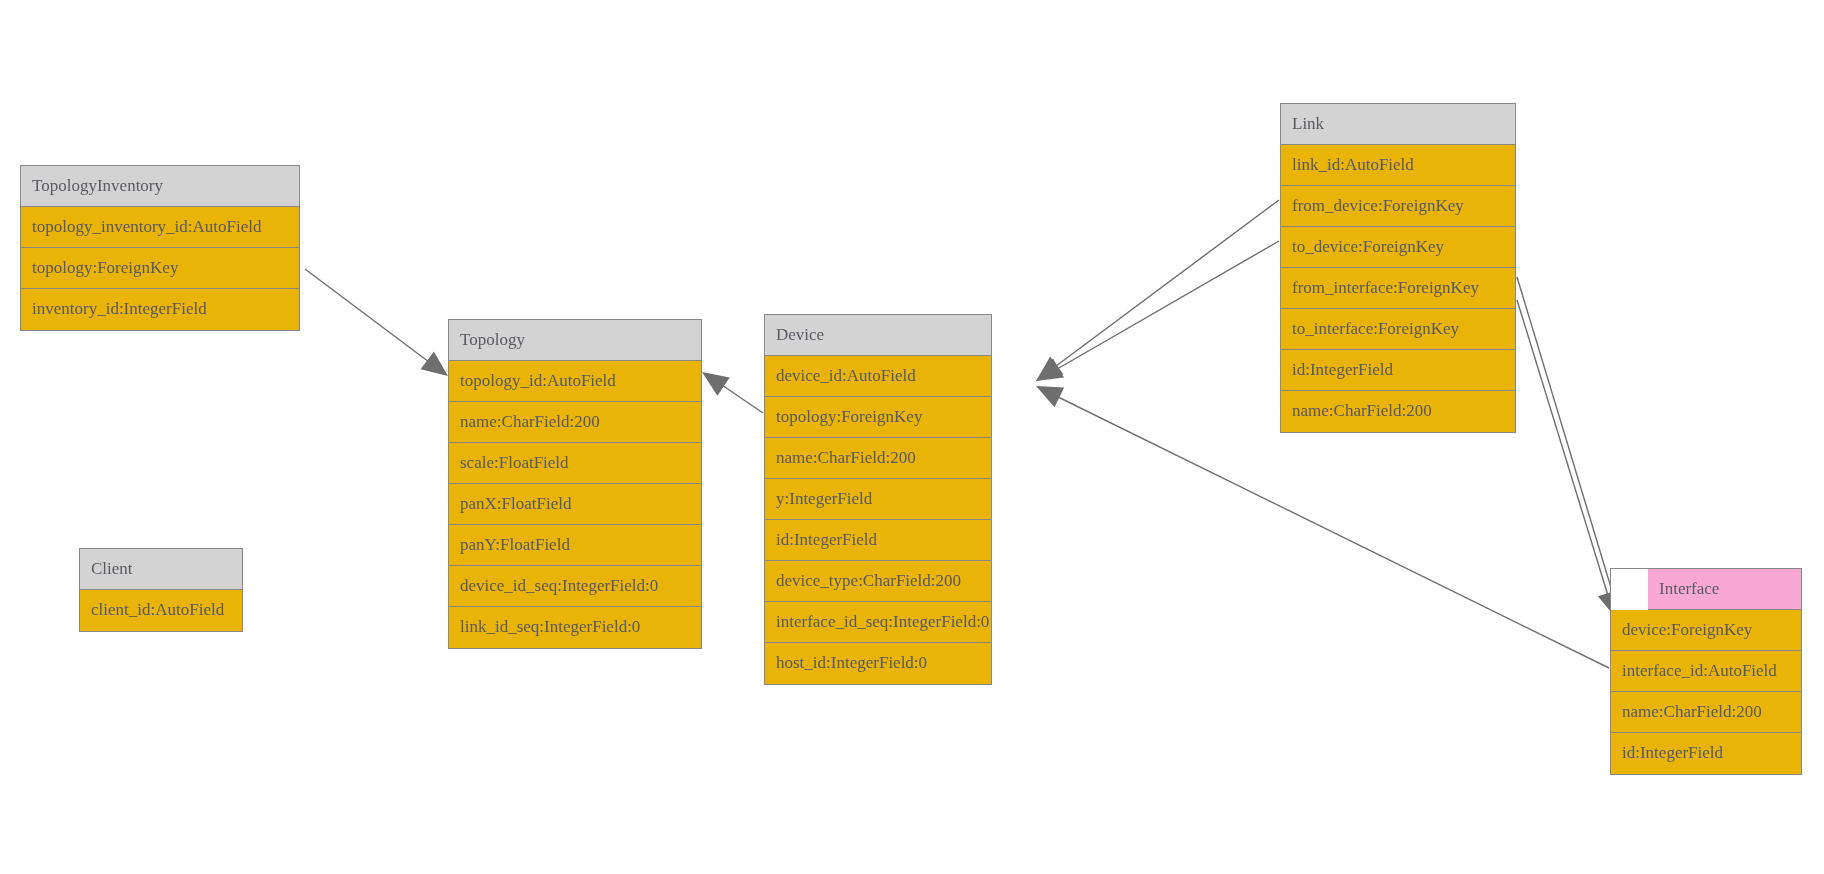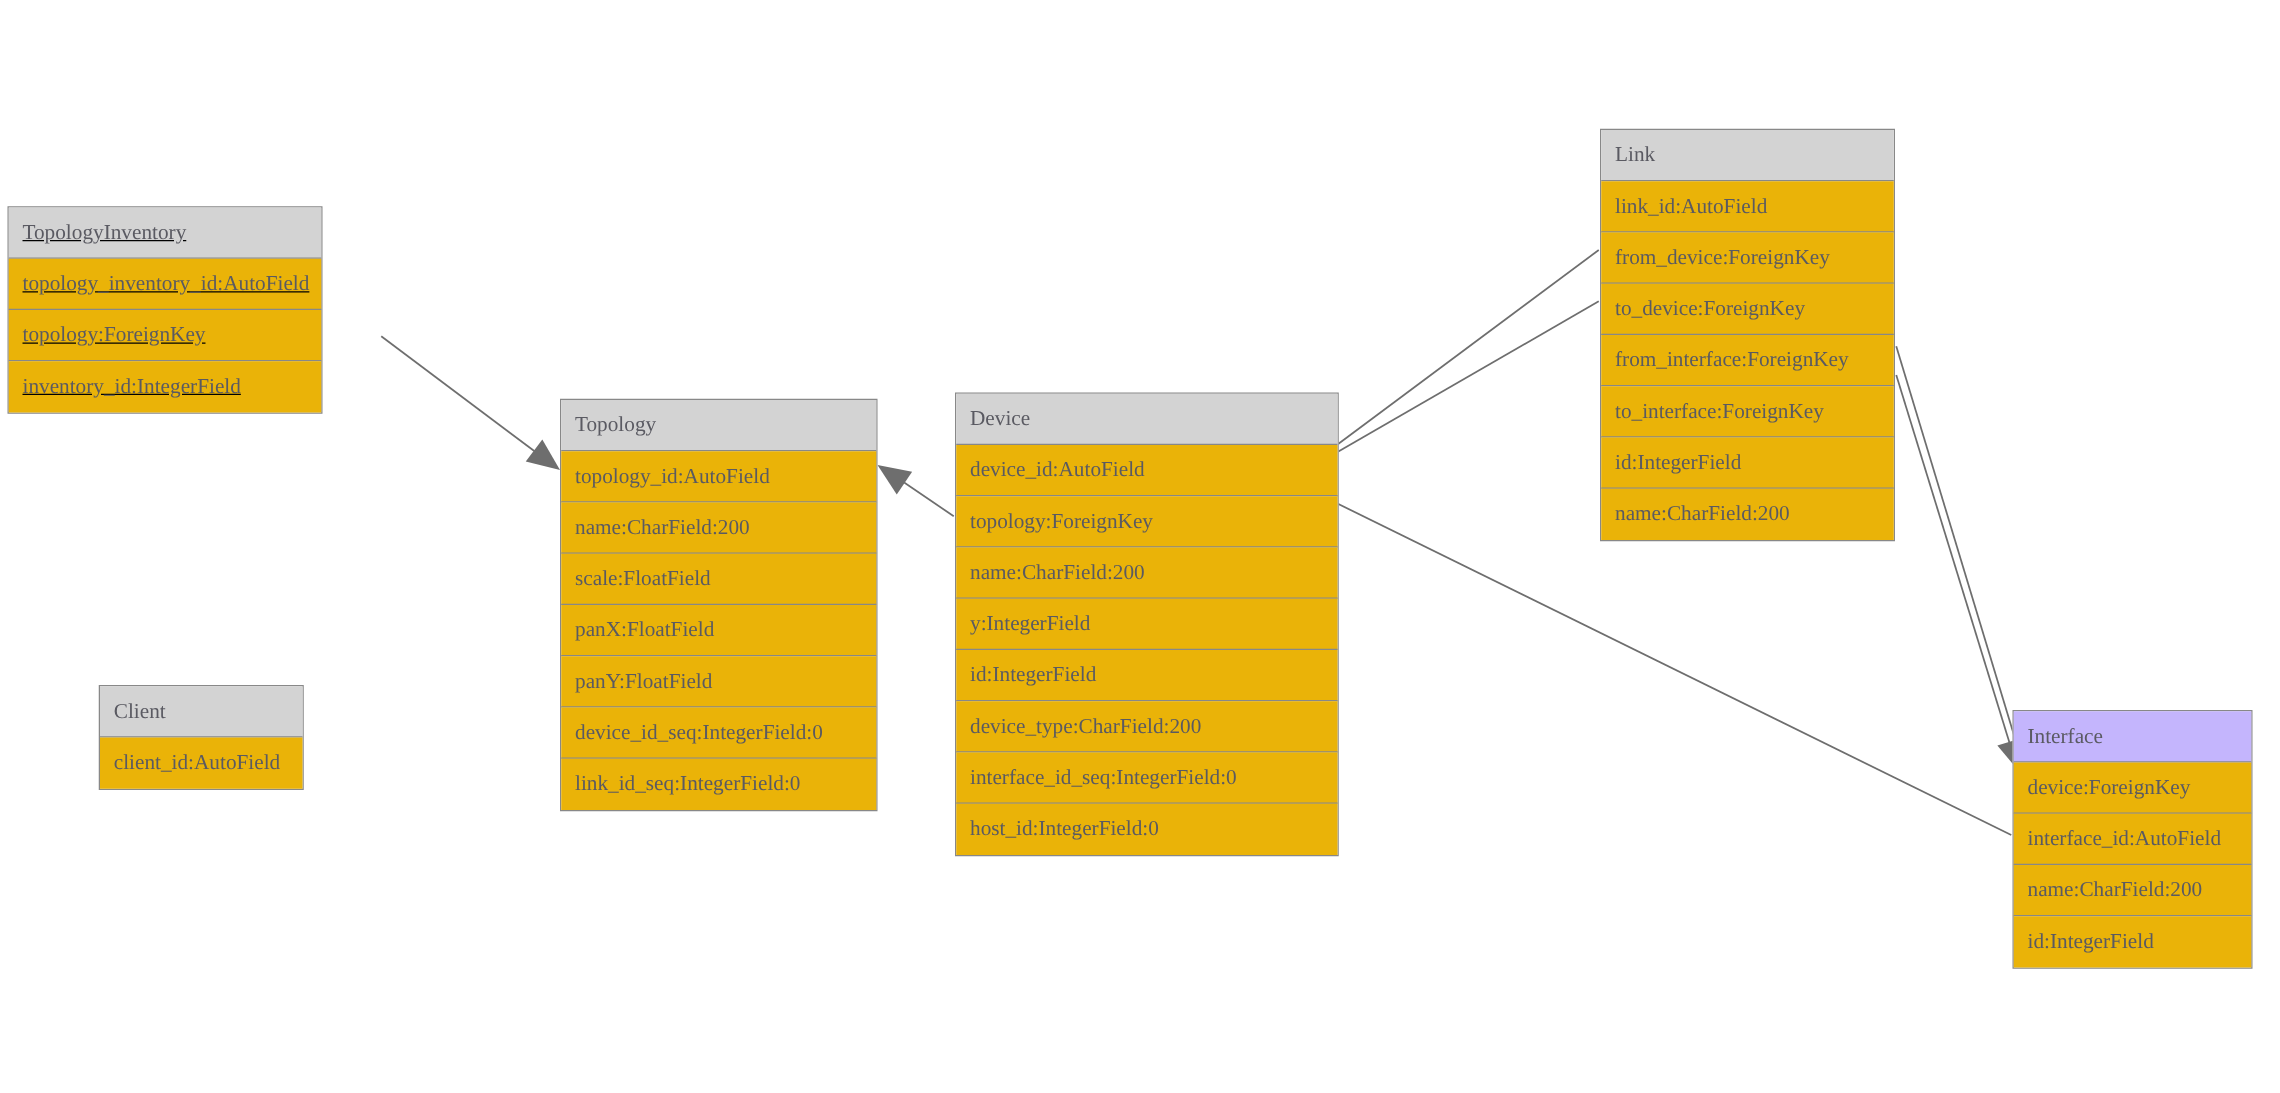--- a/index.html
+++ b/index.html
@@ -83,41 +83,41 @@
         <polygon points="0,0 -26,-11 -26,11" fill="#6e6e6e" transform="translate(702,372) rotate(214)"></polygon>
         <polygon points="0,0 -26,-11 -26,11" fill="#6e6e6e" transform="translate(1036,381) rotate(143)"></polygon>
         <polygon points="0,0 -26,-11 -26,11" fill="#6e6e6e" transform="translate(1036,381) rotate(150)"></polygon>
         <polygon points="0,0 -26,-11 -26,11" fill="#6e6e6e" transform="translate(1036,386) rotate(206)"></polygon>
         <polygon points="0,0 -26,-11 -26,11" fill="#6e6e6e" transform="translate(1621,620) rotate(73)"></polygon>
         <polygon points="0,0 -26,-11 -26,11" fill="#6e6e6e" transform="translate(1616,618) rotate(73)"></polygon>
       </g>
   </svg>
 
   <div id="entity-layer">
-      <div class="entity-box" style="left: 6px; top: 165px; width: 252px; border-color: rgb(136, 136, 136); text-decoration: underline;">
+      <div class="entity-box" style="left: 20px; top: 165px; width: 280px; border-color: rgb(136, 136, 136);">
         <div class="entity-header" style="background: rgb(211, 211, 211); color: rgb(90, 90, 98); border-bottom-color: rgb(136, 136, 136);">TopologyInventory</div>
         <div class="entity-field" style="color: rgb(90, 90, 98); border-bottom-color: rgb(136, 136, 136);">topology_inventory_id:AutoField</div>
         <div class="entity-field" style="color: rgb(90, 90, 98); border-bottom-color: rgb(136, 136, 136);">topology:ForeignKey</div>
         <div class="entity-field last-field" style="color: rgb(90, 90, 98); border-bottom-color: rgb(136, 136, 136);">inventory_id:IntegerField</div>
       </div>
       <div class="entity-box" style="left: 79px; top: 548px; width: 164px; border-color: rgb(136, 136, 136);">
         <div class="entity-header" style="background: rgb(211, 211, 211); color: rgb(90, 90, 98); border-bottom-color: rgb(136, 136, 136);">Client</div>
         <div class="entity-field last-field" style="color: rgb(90, 90, 98); border-bottom-color: rgb(136, 136, 136);">client_id:AutoField</div>
       </div>
       <div class="entity-box" style="left: 448px; top: 319px; width: 254px; border-color: rgb(136, 136, 136);">
         <div class="entity-header" style="background: rgb(211, 211, 211); color: rgb(90, 90, 98); border-bottom-color: rgb(136, 136, 136);">Topology</div>
         <div class="entity-field" style="color: rgb(90, 90, 98); border-bottom-color: rgb(136, 136, 136);">topology_id:AutoField</div>
         <div class="entity-field" style="color: rgb(90, 90, 98); border-bottom-color: rgb(136, 136, 136);">name:CharField:200</div>
         <div class="entity-field" style="color: rgb(90, 90, 98); border-bottom-color: rgb(136, 136, 136);">scale:FloatField</div>
         <div class="entity-field" style="color: rgb(90, 90, 98); border-bottom-color: rgb(136, 136, 136);">panX:FloatField</div>
         <div class="entity-field" style="color: rgb(90, 90, 98); border-bottom-color: rgb(136, 136, 136);">panY:FloatField</div>
         <div class="entity-field" style="color: rgb(90, 90, 98); border-bottom-color: rgb(136, 136, 136);">device_id_seq:IntegerField:0</div>
         <div class="entity-field last-field" style="color: rgb(90, 90, 98); border-bottom-color: rgb(136, 136, 136);">link_id_seq:IntegerField:0</div>
       </div>
-      <div class="entity-box" style="left: 764px; top: 314px; width: 307px; border-color: rgb(136, 136, 136);">
+      <div class="entity-box" style="left: 764px; top: 314px; width: 228px; border-color: rgb(136, 136, 136);">
         <div class="entity-header" style="background: rgb(211, 211, 211); color: rgb(90, 90, 98); border-bottom-color: rgb(136, 136, 136);">Device</div>
         <div class="entity-field" style="color: rgb(90, 90, 98); border-bottom-color: rgb(136, 136, 136);">device_id:AutoField</div>
         <div class="entity-field" style="color: rgb(90, 90, 98); border-bottom-color: rgb(136, 136, 136);">topology:ForeignKey</div>
         <div class="entity-field" style="color: rgb(90, 90, 98); border-bottom-color: rgb(136, 136, 136);">name:CharField:200</div>
         <div class="entity-field" style="color: rgb(90, 90, 98); border-bottom-color: rgb(136, 136, 136);">y:IntegerField</div>
         <div class="entity-field" style="color: rgb(90, 90, 98); border-bottom-color: rgb(136, 136, 136);">id:IntegerField</div>
         <div class="entity-field" style="color: rgb(90, 90, 98); border-bottom-color: rgb(136, 136, 136);">device_type:CharField:200</div>
         <div class="entity-field" style="color: rgb(90, 90, 98); border-bottom-color: rgb(136, 136, 136);">interface_id_seq:IntegerField:0</div>
         <div class="entity-field last-field" style="color: rgb(90, 90, 98); border-bottom-color: rgb(136, 136, 136);">host_id:IntegerField:0</div>
       </div>
@@ -125,21 +125,21 @@
         <div class="entity-header" style="background: rgb(211, 211, 211); color: rgb(90, 90, 98); border-bottom-color: rgb(136, 136, 136);">Link</div>
         <div class="entity-field" style="color: rgb(90, 90, 98); border-bottom-color: rgb(136, 136, 136);">link_id:AutoField</div>
         <div class="entity-field" style="color: rgb(90, 90, 98); border-bottom-color: rgb(136, 136, 136);">from_device:ForeignKey</div>
         <div class="entity-field" style="color: rgb(90, 90, 98); border-bottom-color: rgb(136, 136, 136);">to_device:ForeignKey</div>
         <div class="entity-field" style="color: rgb(90, 90, 98); border-bottom-color: rgb(136, 136, 136);">from_interface:ForeignKey</div>
         <div class="entity-field" style="color: rgb(90, 90, 98); border-bottom-color: rgb(136, 136, 136);">to_interface:ForeignKey</div>
         <div class="entity-field" style="color: rgb(90, 90, 98); border-bottom-color: rgb(136, 136, 136);">id:IntegerField</div>
         <div class="entity-field last-field" style="color: rgb(90, 90, 98); border-bottom-color: rgb(136, 136, 136);">name:CharField:200</div>
       </div>
       <div class="entity-box" style="left: 1610px; top: 568px; width: 192px; border-color: rgb(136, 136, 136);">
-        <div class="entity-header" style="background: #c4b5fd; color: rgb(90, 90, 98); border-bottom-color: rgb(136, 136, 136);">Interface</div>
+        <div class="entity-header" style="background: #f9a8d4; color: rgb(90, 90, 98); border-bottom-color: rgb(136, 136, 136); margin-left: 37px;">Interface</div>
         <div class="entity-field" style="color: rgb(90, 90, 98); border-bottom-color: rgb(136, 136, 136);">device:ForeignKey</div>
         <div class="entity-field" style="color: rgb(90, 90, 98); border-bottom-color: rgb(136, 136, 136);">interface_id:AutoField</div>
         <div class="entity-field" style="color: rgb(90, 90, 98); border-bottom-color: rgb(136, 136, 136);">name:CharField:200</div>
         <div class="entity-field last-field" style="color: rgb(90, 90, 98); border-bottom-color: rgb(136, 136, 136);">id:IntegerField</div>
       </div>
     </div>
 
 </div>
 
 </body></html>

